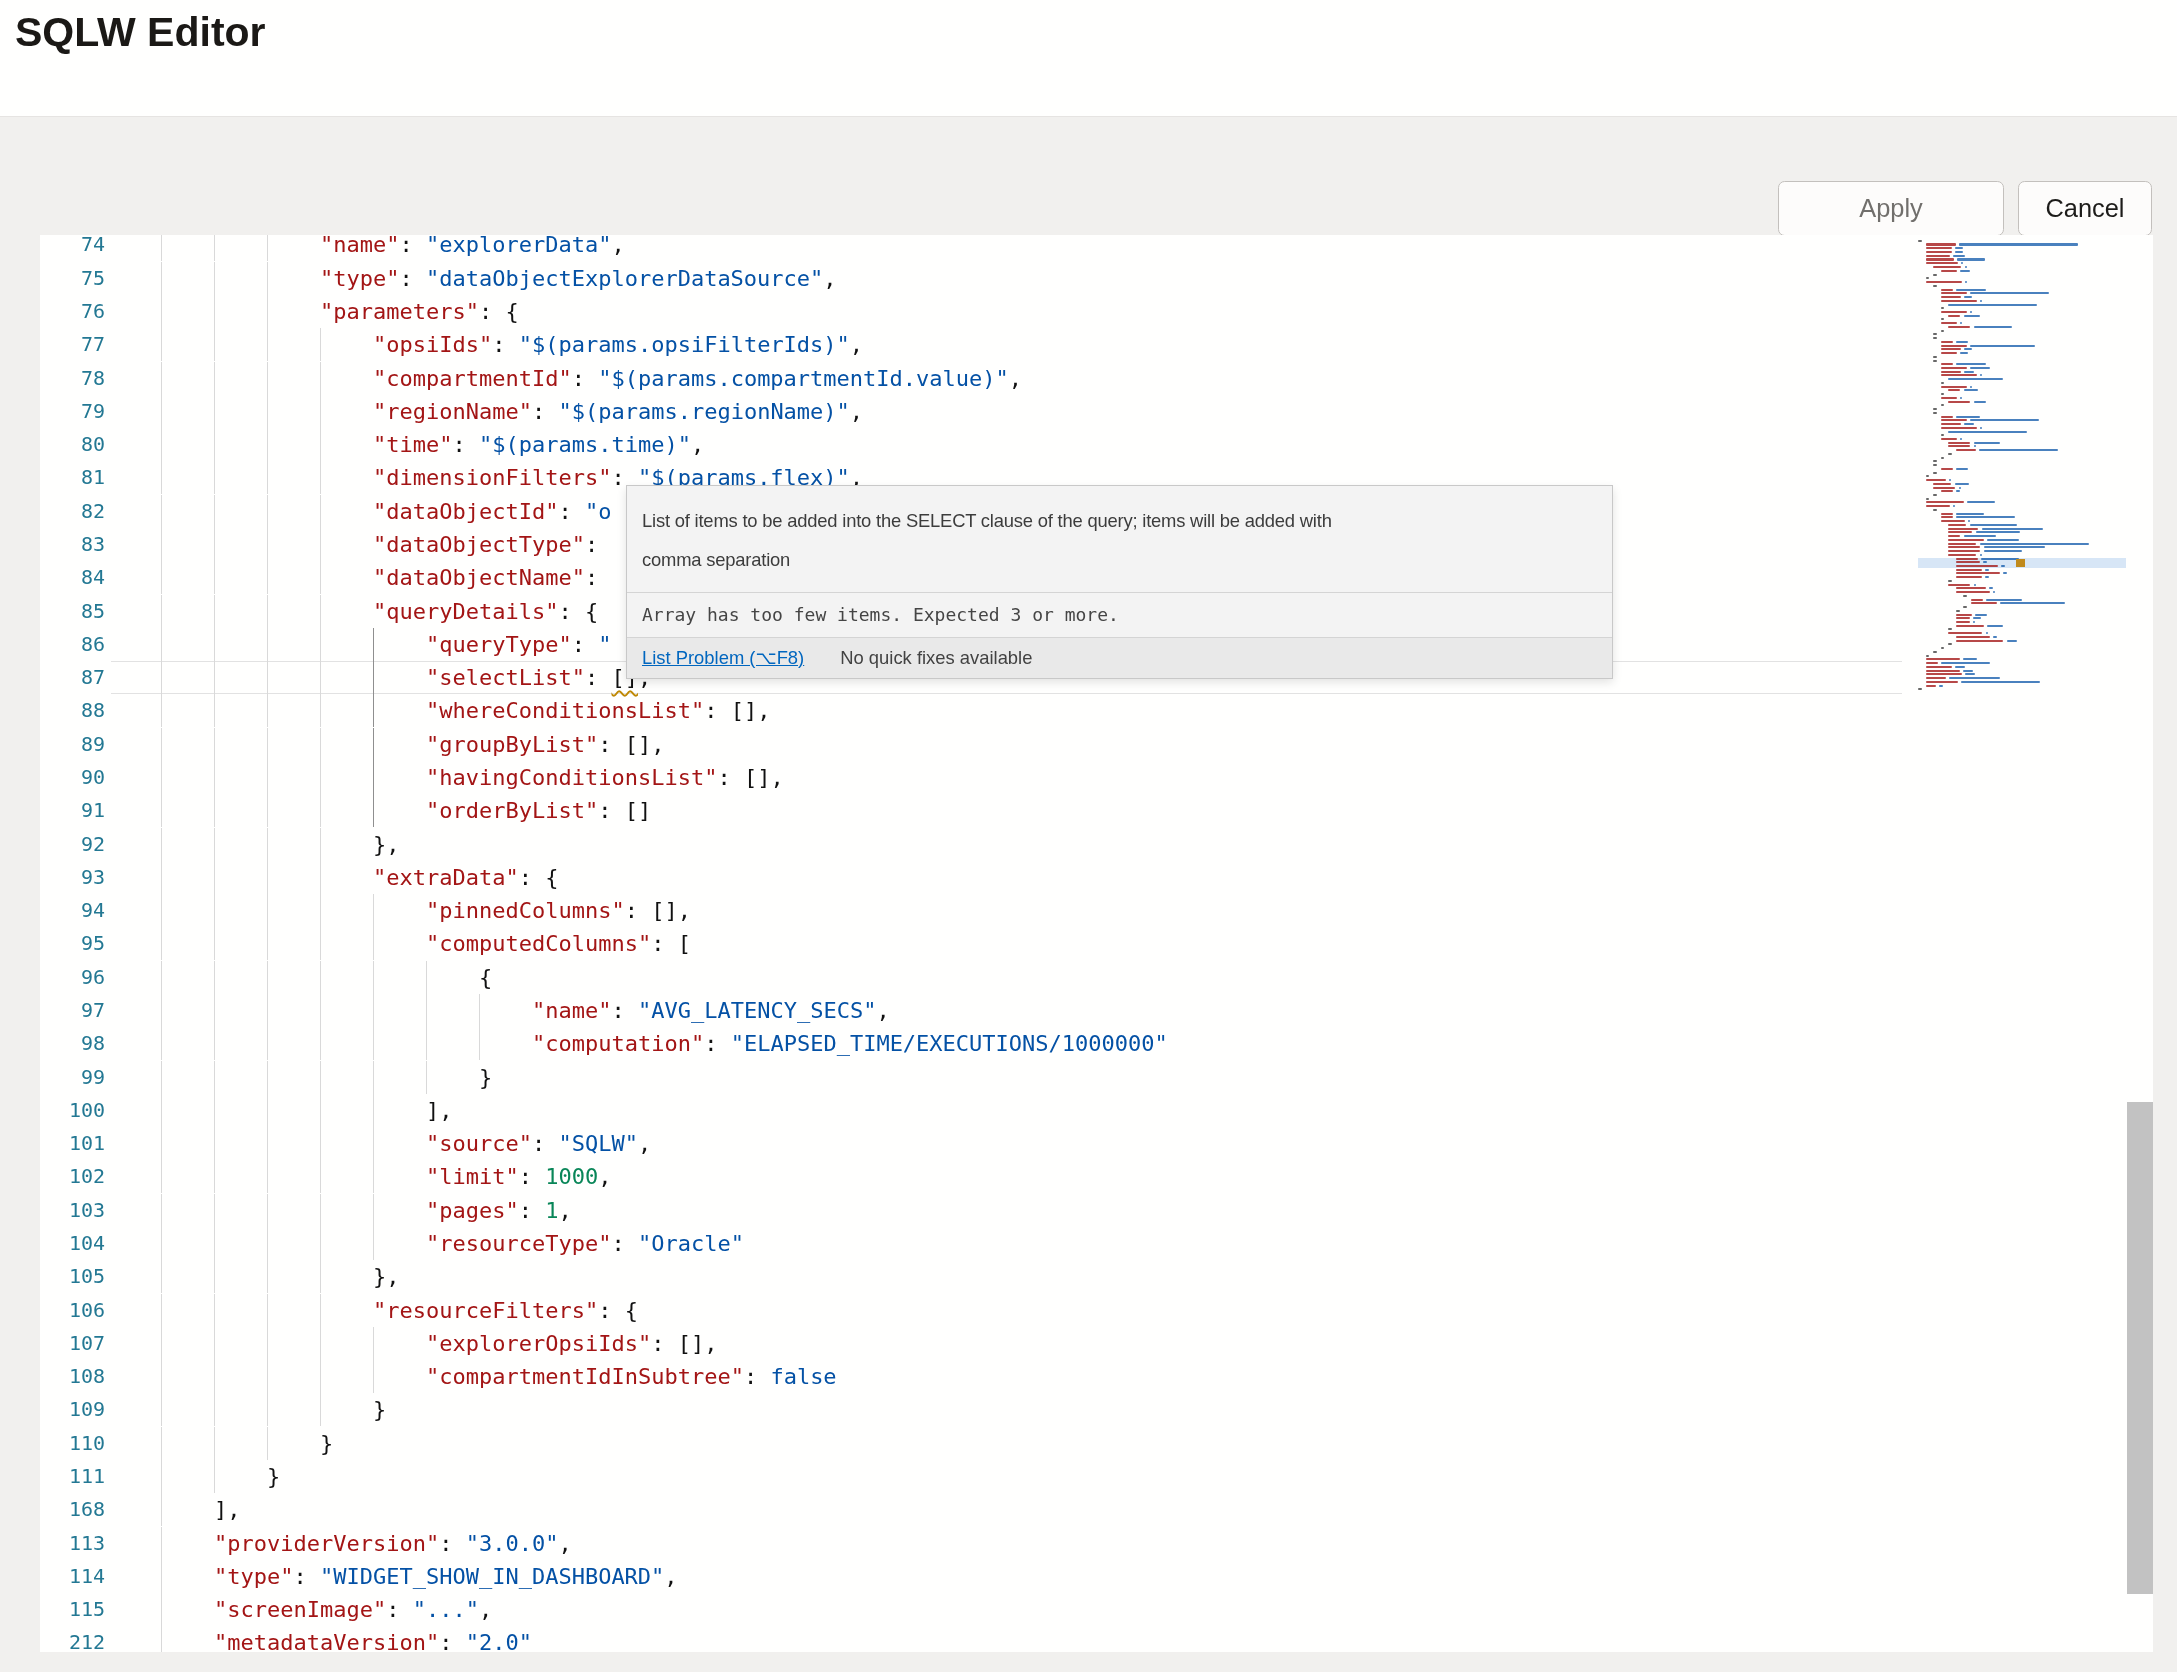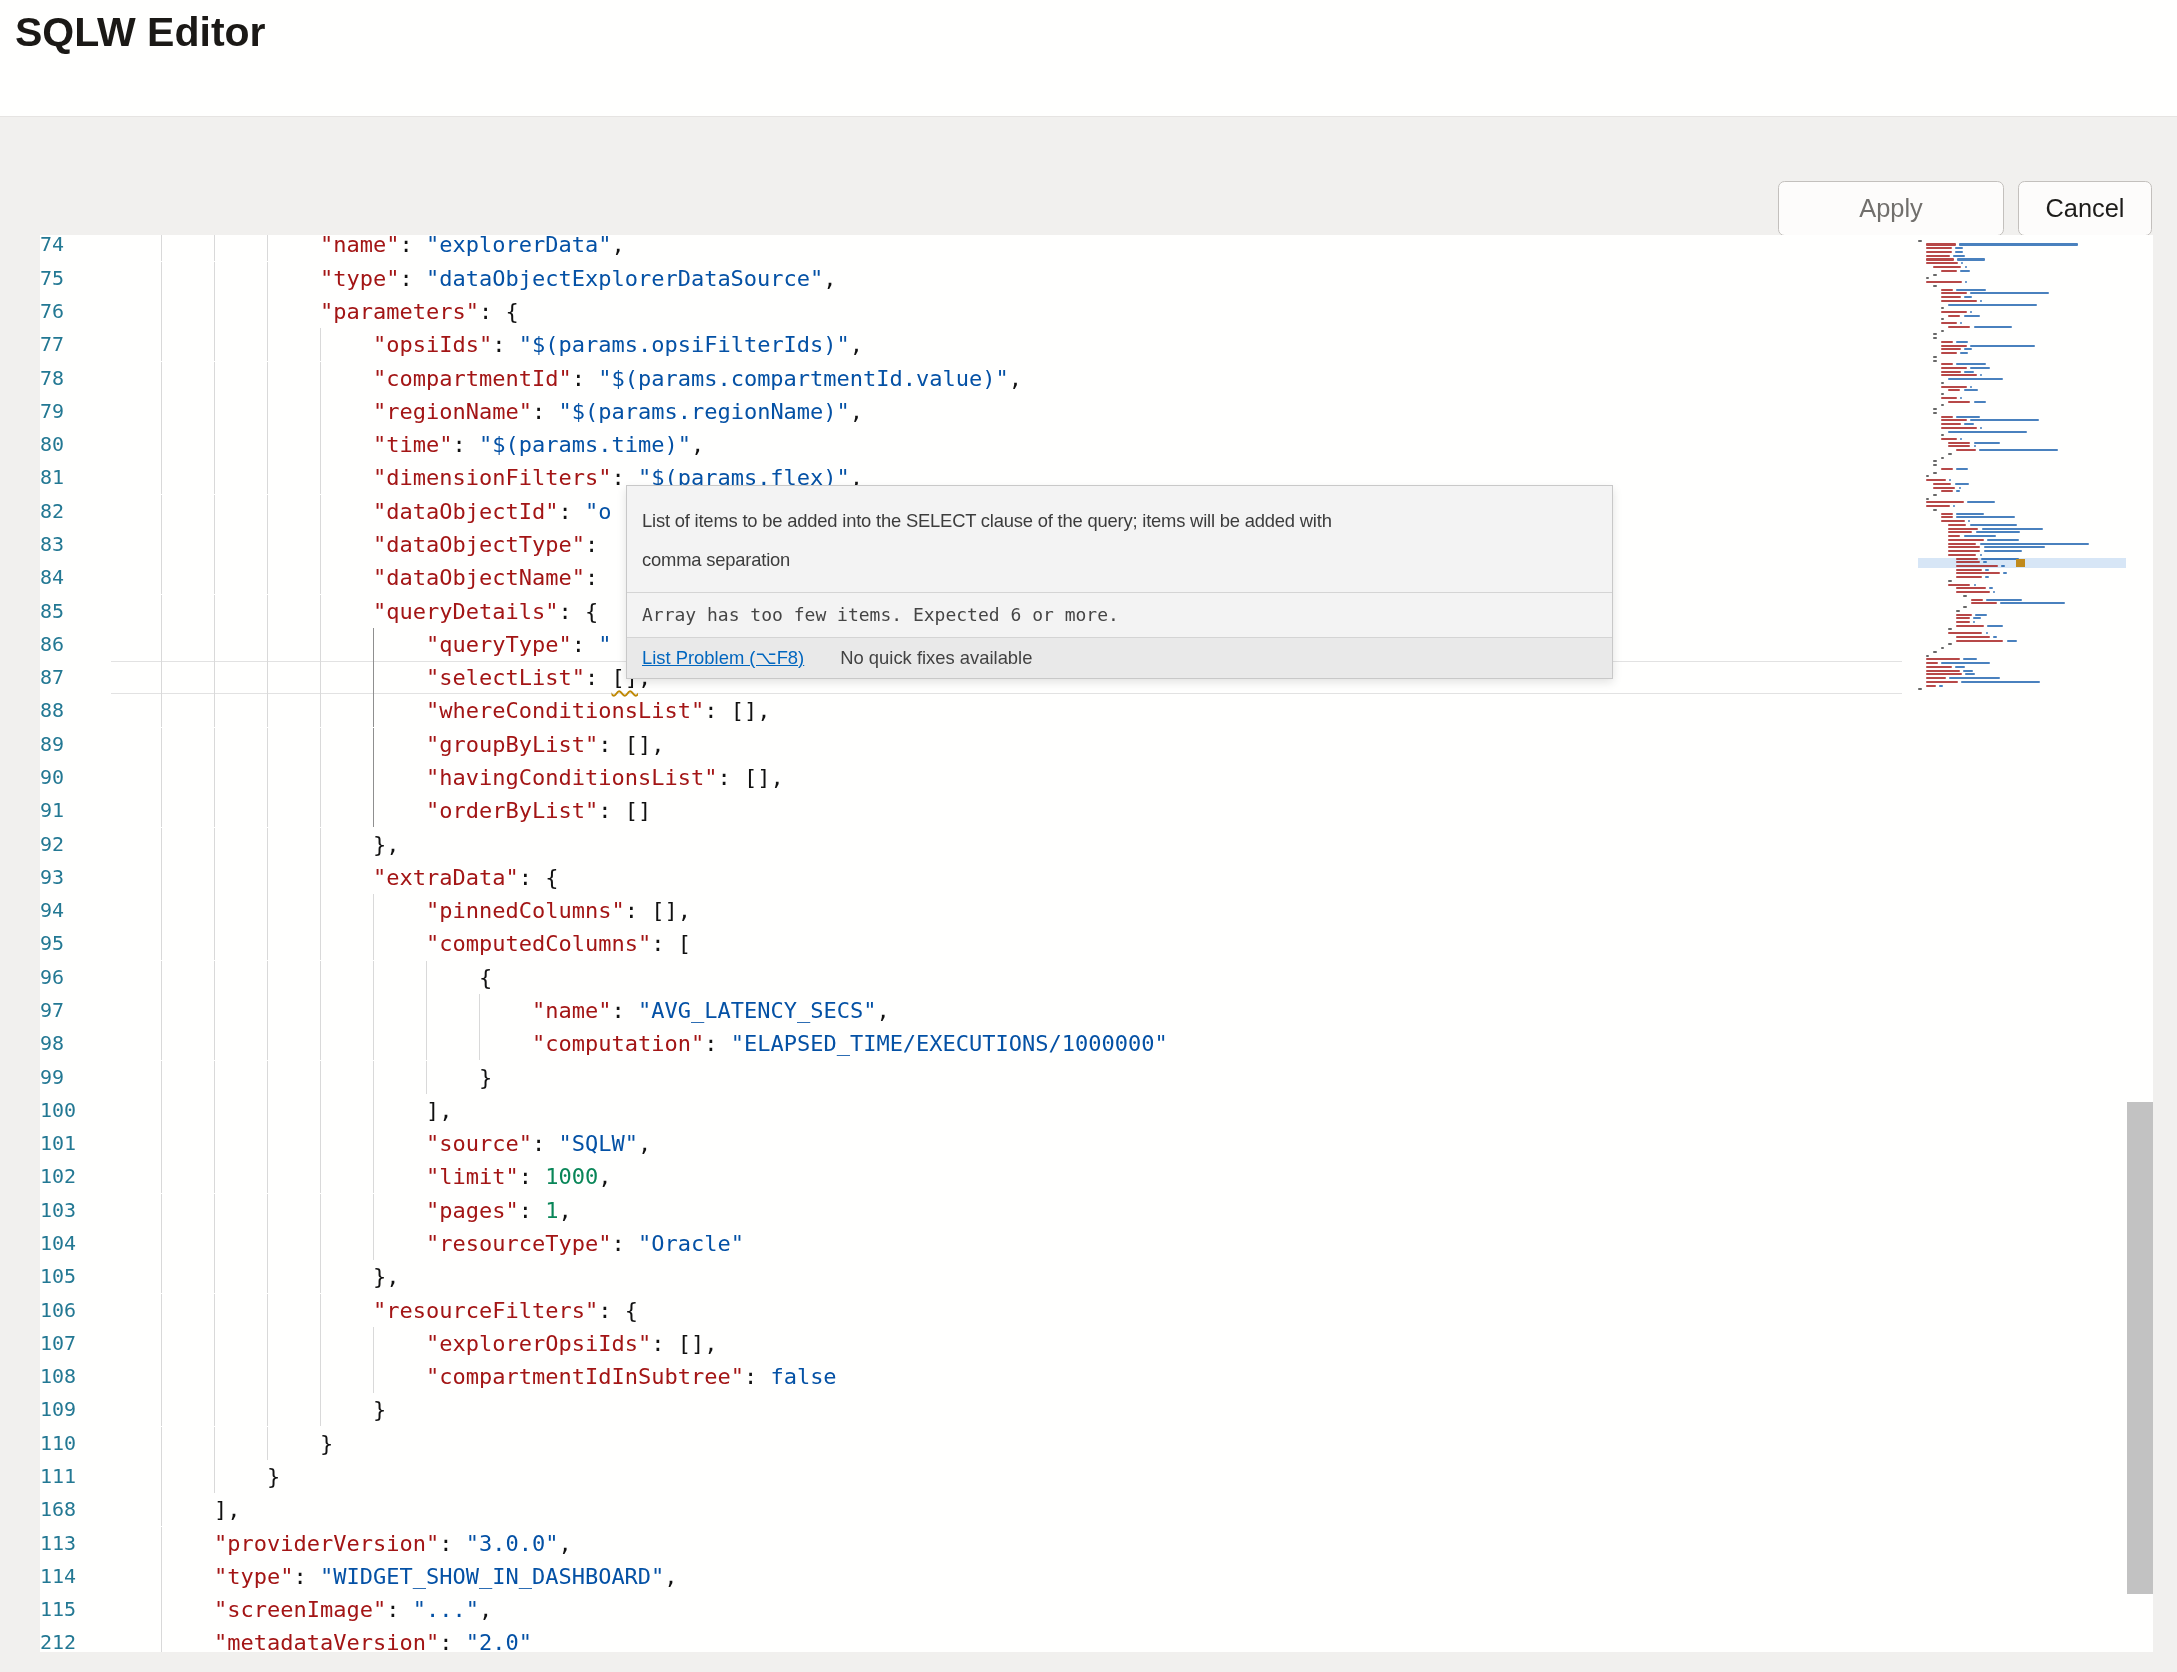--- a/index.html
+++ b/index.html
@@ -29,21 +29,21 @@
   .panel{
     position:absolute;left:40px;top:235px;width:2113px;height:1417px;
     background:#fffffe;overflow:hidden;
   }
   .code-line{
     position:absolute;left:0;width:100%;height:33px;line-height:33px;
     font-family:"DejaVu Sans Mono",monospace;font-size:22px;white-space:pre;
   }
   .gutter-num{
     position:absolute;left:0;top:0;width:65px;height:33px;
-    text-align:left;color:#237893;font-size:20px;
+    text-align:right;color:#237893;font-size:20px;
     font-family:"DejaVu Sans Mono",monospace;
   }
   .code-text{position:absolute;top:0;}
   .tok-k{color:#a31515;}
   .tok-s{color:#0451a5;}
   .tok-n{color:#098658;}
   .tok-b{color:#0451a5;}
   .tok-p{color:#111111;}
   .tok-w{
     color:#111111;
@@ -153,21 +153,21 @@
       <div class="code-line" style="top: 1325px;"><span class="gutter-num">114</span><span class="guide" style="left: 121px;"></span><span class="code-text" style="left: 174px;"><span class="tok-k">"type"</span><span class="tok-p">: </span><span class="tok-s">"WIDGET_SHOW_IN_DASHBOARD"</span><span class="tok-p">,</span></span></div>
       <div class="code-line" style="top: 1358px;"><span class="gutter-num">115</span><span class="guide" style="left: 121px;"></span><span class="code-text" style="left: 174px;"><span class="tok-k">"screenImage"</span><span class="tok-p">: </span><span class="tok-s">"..."</span><span class="tok-p">,</span></span></div>
       <div class="code-line" style="top: 1391px;"><span class="gutter-num">212</span><span class="guide" style="left: 121px;"></span><span class="code-text" style="left: 174px;"><span class="tok-k">"metadataVersion"</span><span class="tok-p">: </span><span class="tok-s">"2.0"</span></span></div>
     </div>
 
   <div class="hover">
     <div class="hover-doc">
       <span>List of items to be added into the SELECT clause of the query; items will be added with</span><br>
       <span>comma separation</span>
     </div>
-    <div class="hover-msg">Array has too few items. Expected 6 or more.</div>
+    <div class="hover-msg">Array has too few items. Expected 3 or more.</div>
     <div class="hover-actions">
       <span class="hover-link">List Problem (⌥F8)</span>
       <span class="hover-status">No quick fixes available</span>
     </div>
   </div>
 
   <div class="minimap" id="minimap">
       <div class="mm-band" style="top: 318px;"></div>
       <div class="mm-row" style="top: 0px; left: 0px;">
         <span class="mm-bar mm-brace" style="left: 0px; width: 3.8px;"></span>

